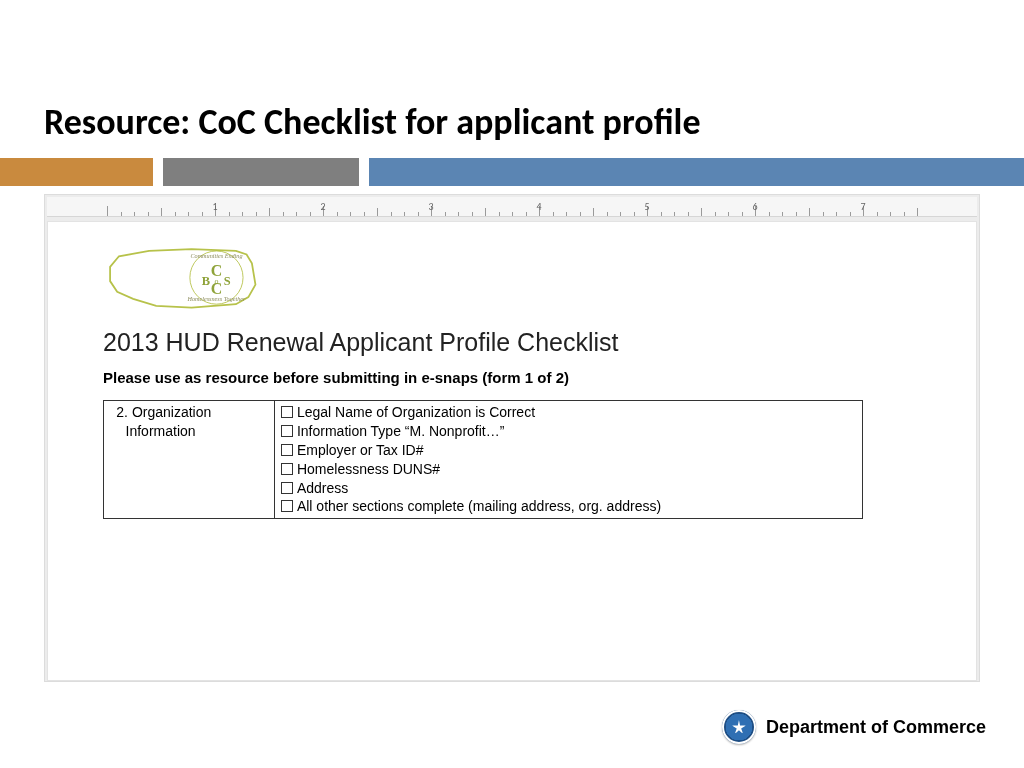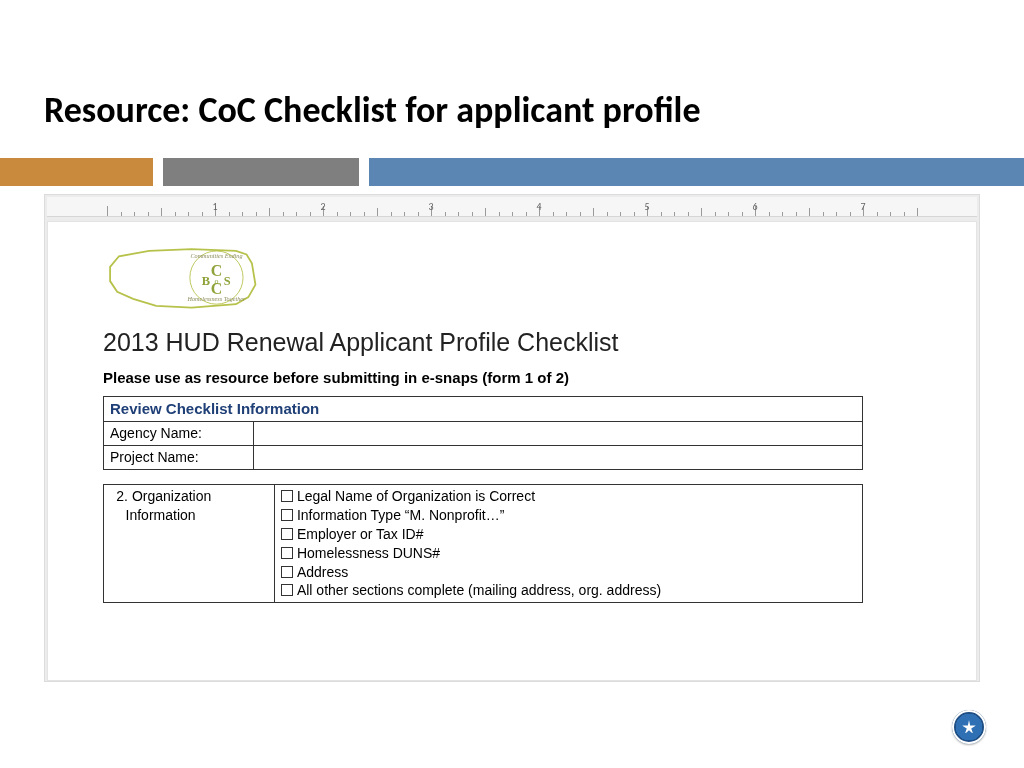--- a/index.html
+++ b/index.html
@@ -6,21 +6,21 @@
   body {
     width: 1024px;
     height: 768px;
     background: #ffffff;
     font-family: Calibri, Arial, sans-serif;
     position: relative;
     overflow: hidden;
   }
   .slide-title {
     position: absolute;
-    top: 88px;
+    top: 100px;
     left: 44px;
     font-size: 36px;
     font-weight: 700;
     color: #000;
   }
   .color-bars {
     position: absolute;
     top: 158px;
     left: 0;
     width: 100%;
@@ -264,35 +264,20 @@
           <text text-anchor="middle" font-family="Georgia" fill="#8fa33a" font-size="9" y="7">o</text>
           <text text-anchor="middle" font-family="Georgia" fill="#8fa33a" font-size="14" font-weight="bold" x="12" y="8">S</text>
           <text text-anchor="middle" font-family="Georgia" fill="#8fa33a" font-size="18" font-weight="bold" y="18">C</text>
         </g>
       </svg>
     </div>
 
     <div class="doc-title">2013 HUD Renewal Applicant Profile Checklist</div>
     <div class="doc-sub">Please use as resource before submitting in e-snaps (form 1 of 2)</div>
 
-    <table class="chk">
-      <tbody>
-          <tr>
-            <td colspan="2" class="hdr-blue">Review Checklist Information</td>
-          </tr>
-      <tr>
-        <td style="width:150px">Agency Name:</td>
-        <td></td>
-      </tr>
-      <tr>
-        <td>Project Name:</td>
-        <td></td>
-      </tr>
-    </tbody>
-      </table>
 
     <table class="chk" style="margin-top:14px">
       <tbody>
       <tr>
         <td>
           <span style="display:inline-block;width:18px;text-align:right">2.</span>
           <span>Organization<br>&nbsp;&nbsp;&nbsp;&nbsp;Information</span>
         </td>
         <td id="org-items">
               <div><span class="cbox"></span><span>Legal Name of Organization is Correct</span></div>
@@ -304,13 +289,14 @@
             </td>
       </tr>
     </tbody>
       </table>
 
   </div>
 </div>
 
 <div class="footer-brand">
   <div class="seal"></div>
+  <div class="brand-text">Department of Commerce</div>
 </div>
 
 </body></html>

